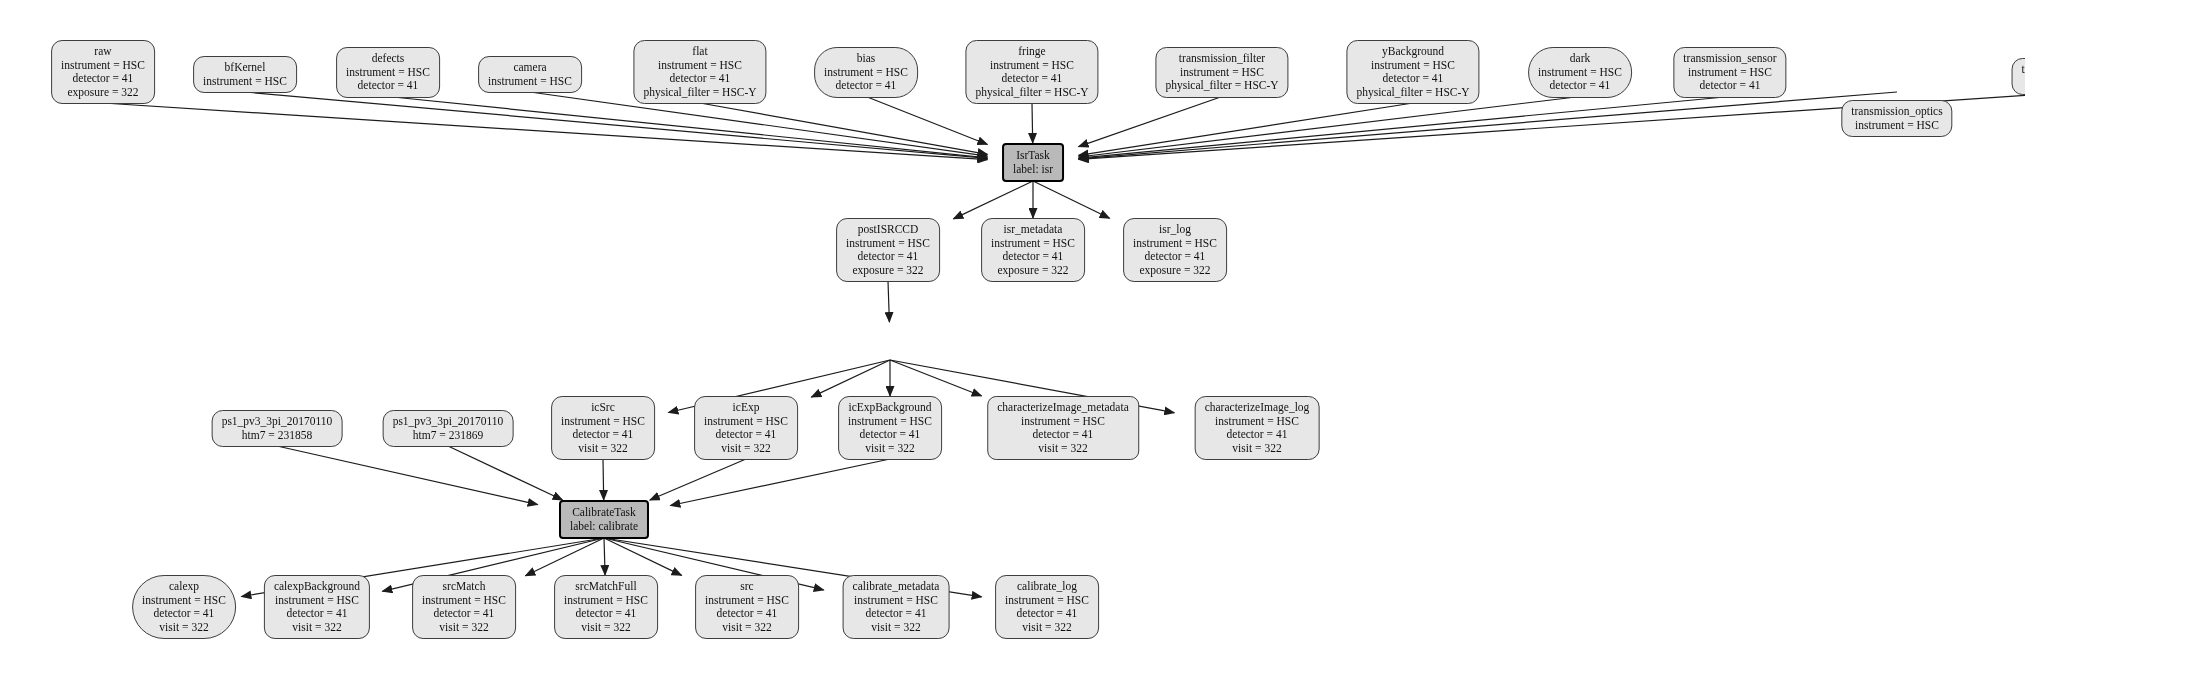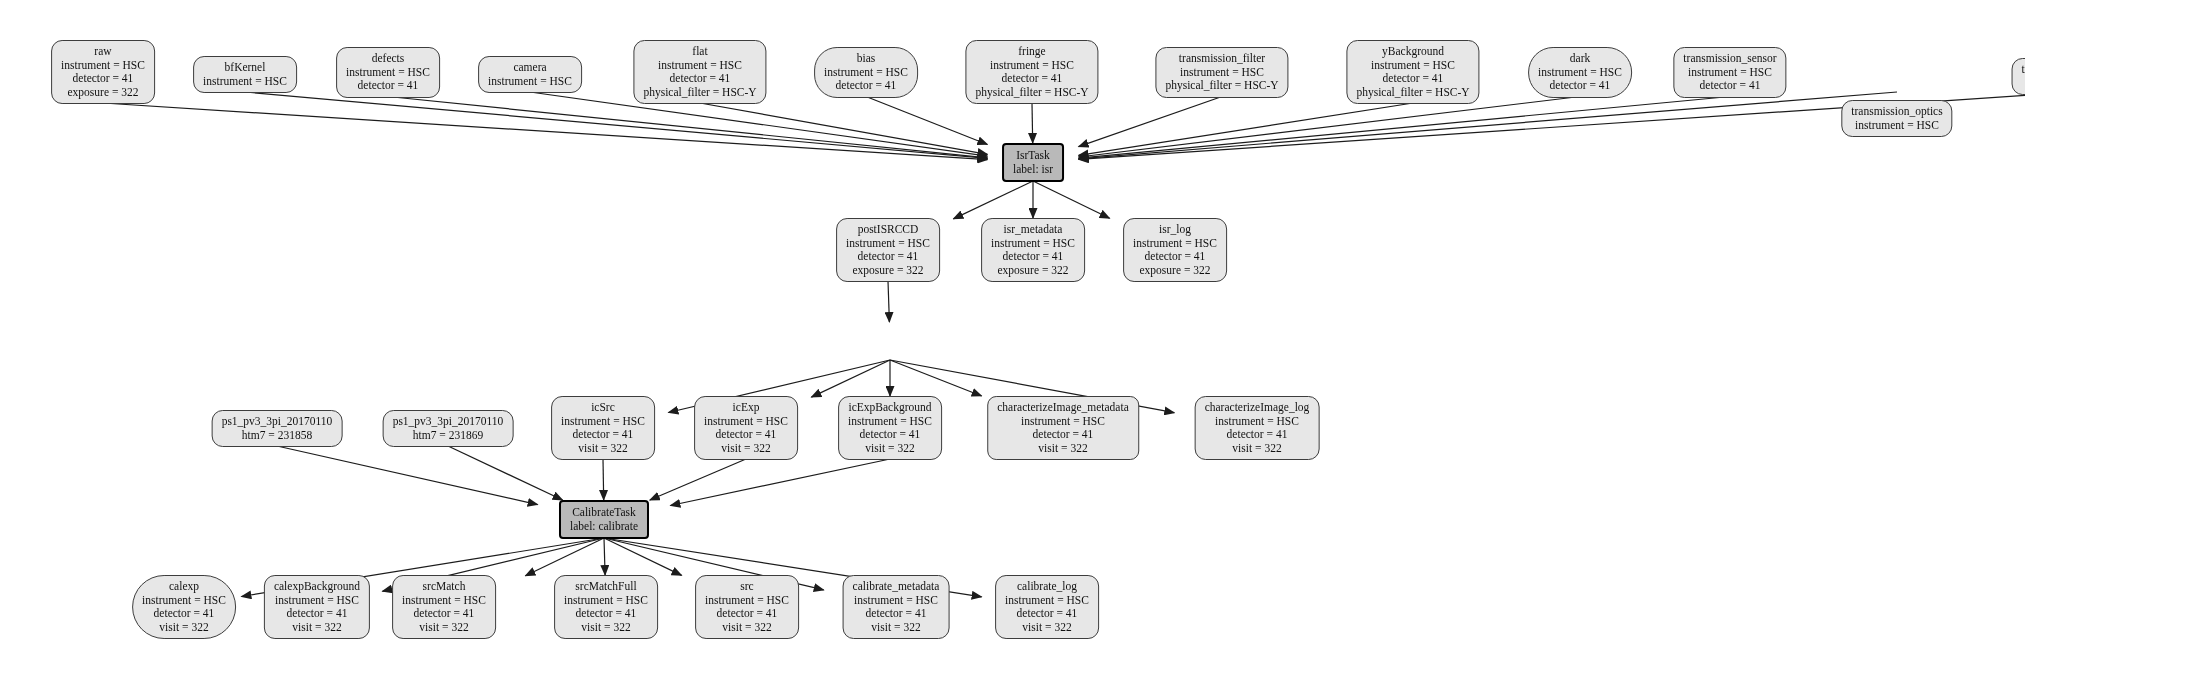--- a/index.html
+++ b/index.html
@@ -231,21 +231,21 @@
       <div class="node-line">instrument = HSC</div>
       <div class="node-line">detector = 41</div>
       <div class="node-line">visit = 322</div>
     </div>
     <div class="node dataset" style="left: 317px; top: 575px;">
       <div class="node-line title">calexpBackground</div>
       <div class="node-line">instrument = HSC</div>
       <div class="node-line">detector = 41</div>
       <div class="node-line">visit = 322</div>
     </div>
-    <div class="node dataset" style="left: 444px; top: 575px;">
+    <div class="node dataset" style="left: 464px; top: 575px;">
       <div class="node-line title">srcMatch</div>
       <div class="node-line">instrument = HSC</div>
       <div class="node-line">detector = 41</div>
       <div class="node-line">visit = 322</div>
     </div>
     <div class="node dataset" style="left: 606px; top: 575px;">
       <div class="node-line title">srcMatchFull</div>
       <div class="node-line">instrument = HSC</div>
       <div class="node-line">detector = 41</div>
       <div class="node-line">visit = 322</div>

